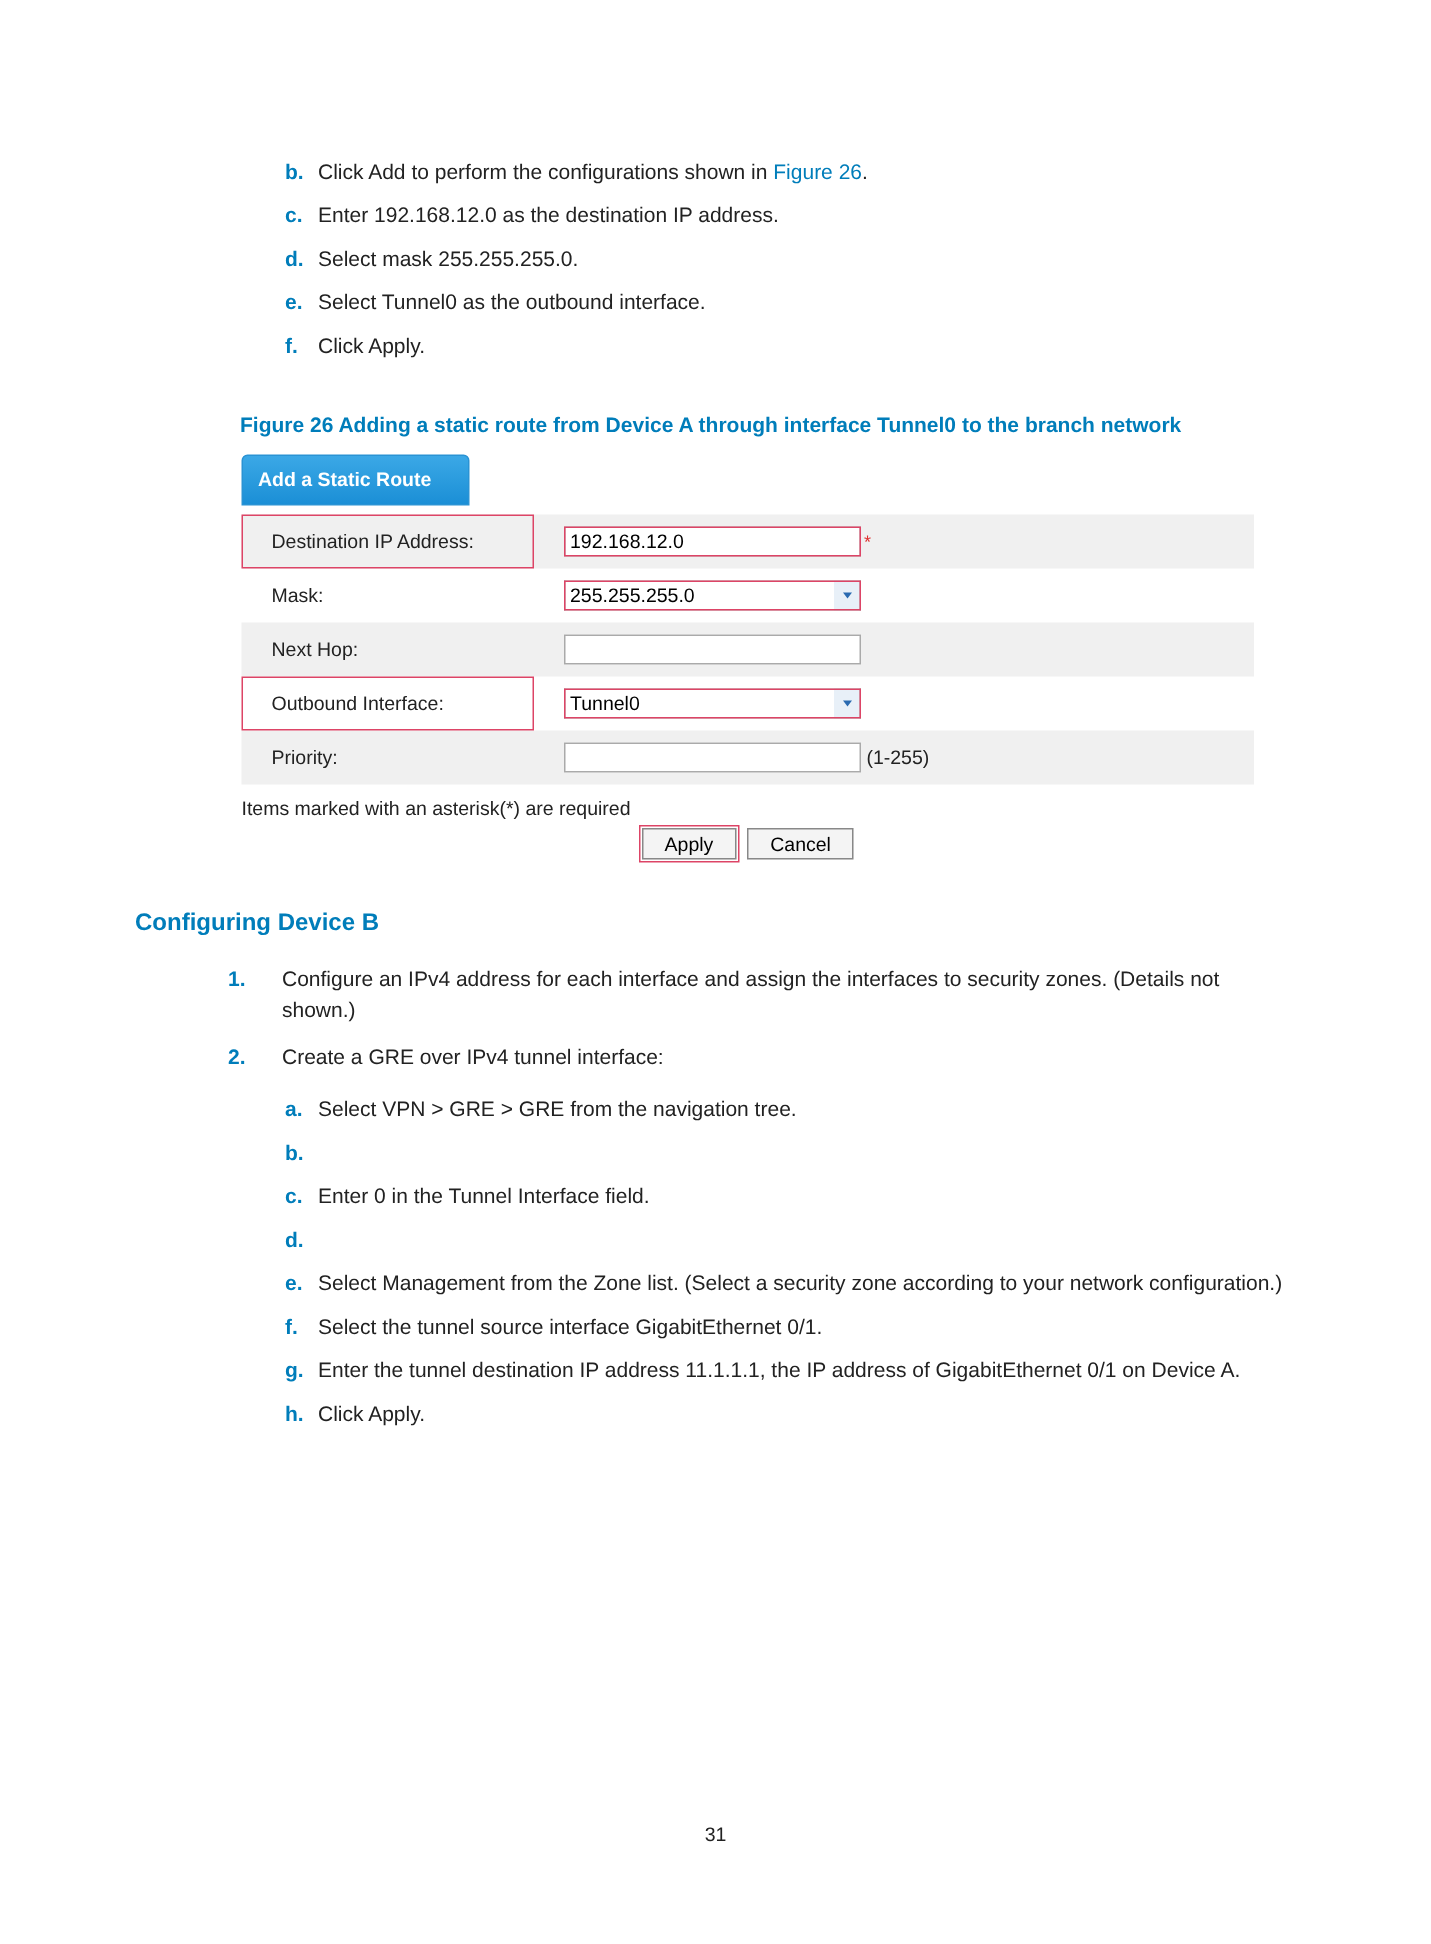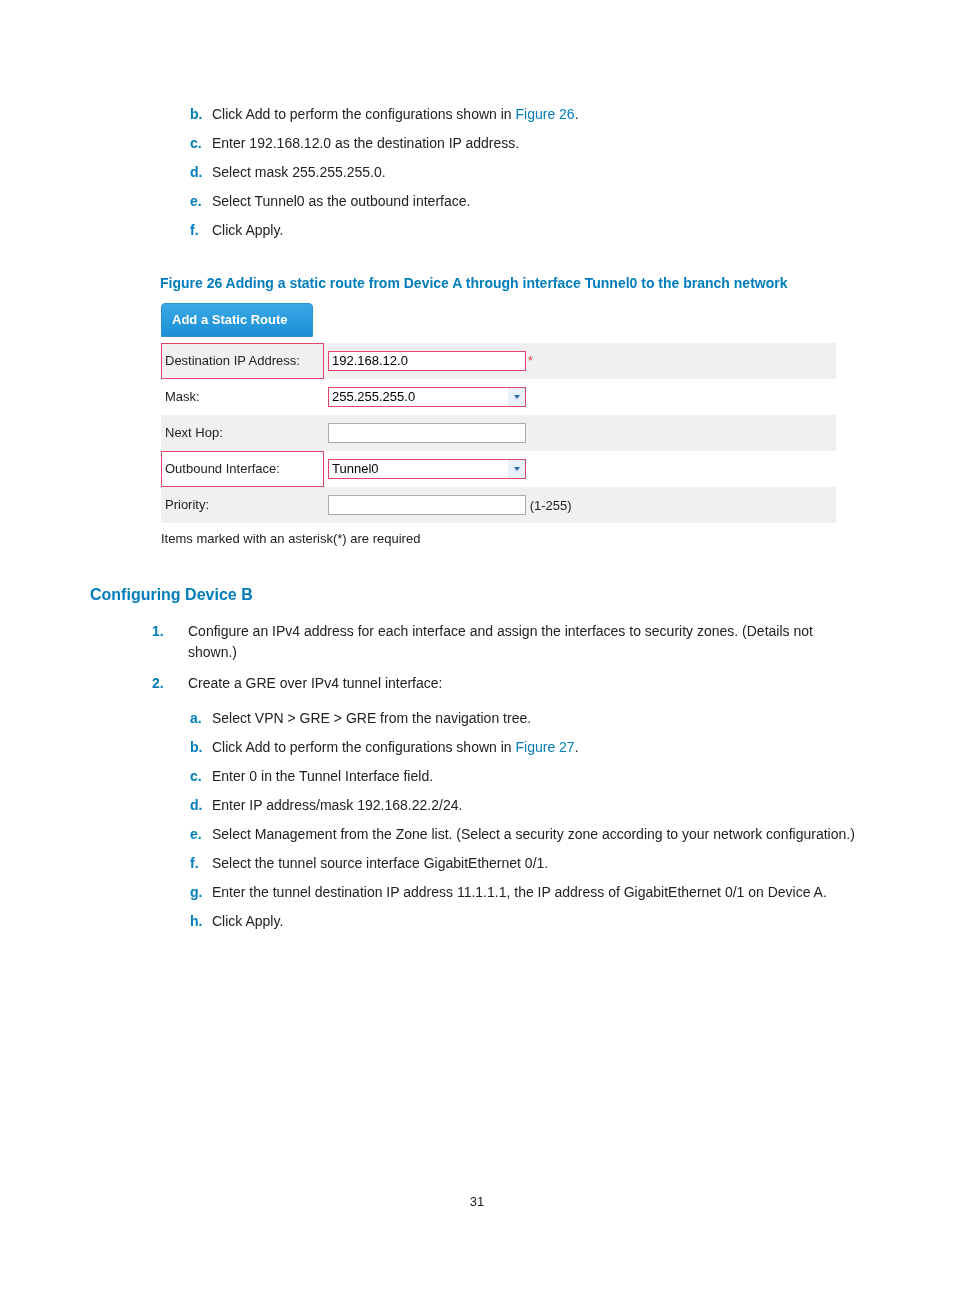--- a/index.html
+++ b/index.html
@@ -72,21 +72,21 @@
     border-top-left-radius: 4px;
     border-top-right-radius: 4px;
     font-weight: bold;
   }
   .formtable {
     border-collapse: collapse;
     width: 675px;
     margin-top: 6px;
   }
   .formtable td {
-    padding: 4px 4px;
+    padding: 4px 20px;
     font-size: 13px;
     vertical-align: middle;
     height: 28px;
   }
   .lblcell { width: 155px; }
   .row-alt { background: #f0f0f0; }
   .txtinput {
     font-family: Arial, sans-serif;
     font-size: 13px;
     border: 1px solid #aaa;
@@ -223,20 +223,24 @@
     <tr class="row-alt">
       <td class="lblcell"><span>Priority:</span></td>
       <td>
         <input class="txtinput" type="text" value="" style="">
         <span class="hint">(1-255)</span>
       </td>
     </tr>
   </tbody>
     </table>
   <div class="note">Items marked with an asterisk(*) are required</div>
+  <div class="btnrow">
+    <button class="btn apply-outline">Apply</button>
+    <button class="btn">Cancel</button>
+  </div>
 </div>
 
 <div class="h3">Configuring Device B</div>
 
 <ol class="ol-num">
   <li>
     <span class="marker">1.</span>
     <span>Configure an IPv4 address for each interface and assign the interfaces to security zones. (Details not shown.)</span>
   </li>
   <li>
@@ -247,35 +251,29 @@
 
 <ol class="ol-alpha">
   <li>
     <span class="marker">a.</span>
     <span>
       <span>Select </span><span class="bold">VPN</span><span> &gt; </span><span class="bold">GRE</span><span> &gt; </span><span class="bold">GRE</span><span> from the navigation tree.</span>
     </span>
   </li>
   <li>
     <span class="marker">b.</span>
-    <span>
-      <span>Click </span><span class="bold">Add</span><span> to perform the configurations shown in </span><span class="figlink">Figure 27</span><span>.</span>
-    </span>
   </li>
   <li>
     <span class="marker">c.</span>
     <span>
       <span>Enter </span><span class="bold">0</span><span> in the </span><span class="bold">Tunnel Interface</span><span> field.</span>
     </span>
   </li>
   <li>
     <span class="marker">d.</span>
-    <span>
-      <span>Enter IP address/mask </span><span class="bold">192.168.22.2/24</span><span>.</span>
-    </span>
   </li>
   <li>
     <span class="marker">e.</span>
     <span>
       <span>Select </span><span class="bold">Management</span><span> from the </span><span class="bold">Zone</span><span> list. (Select a security zone according to your network configuration.)</span>
     </span>
   </li>
   <li>
     <span class="marker">f.</span>
     <span>

